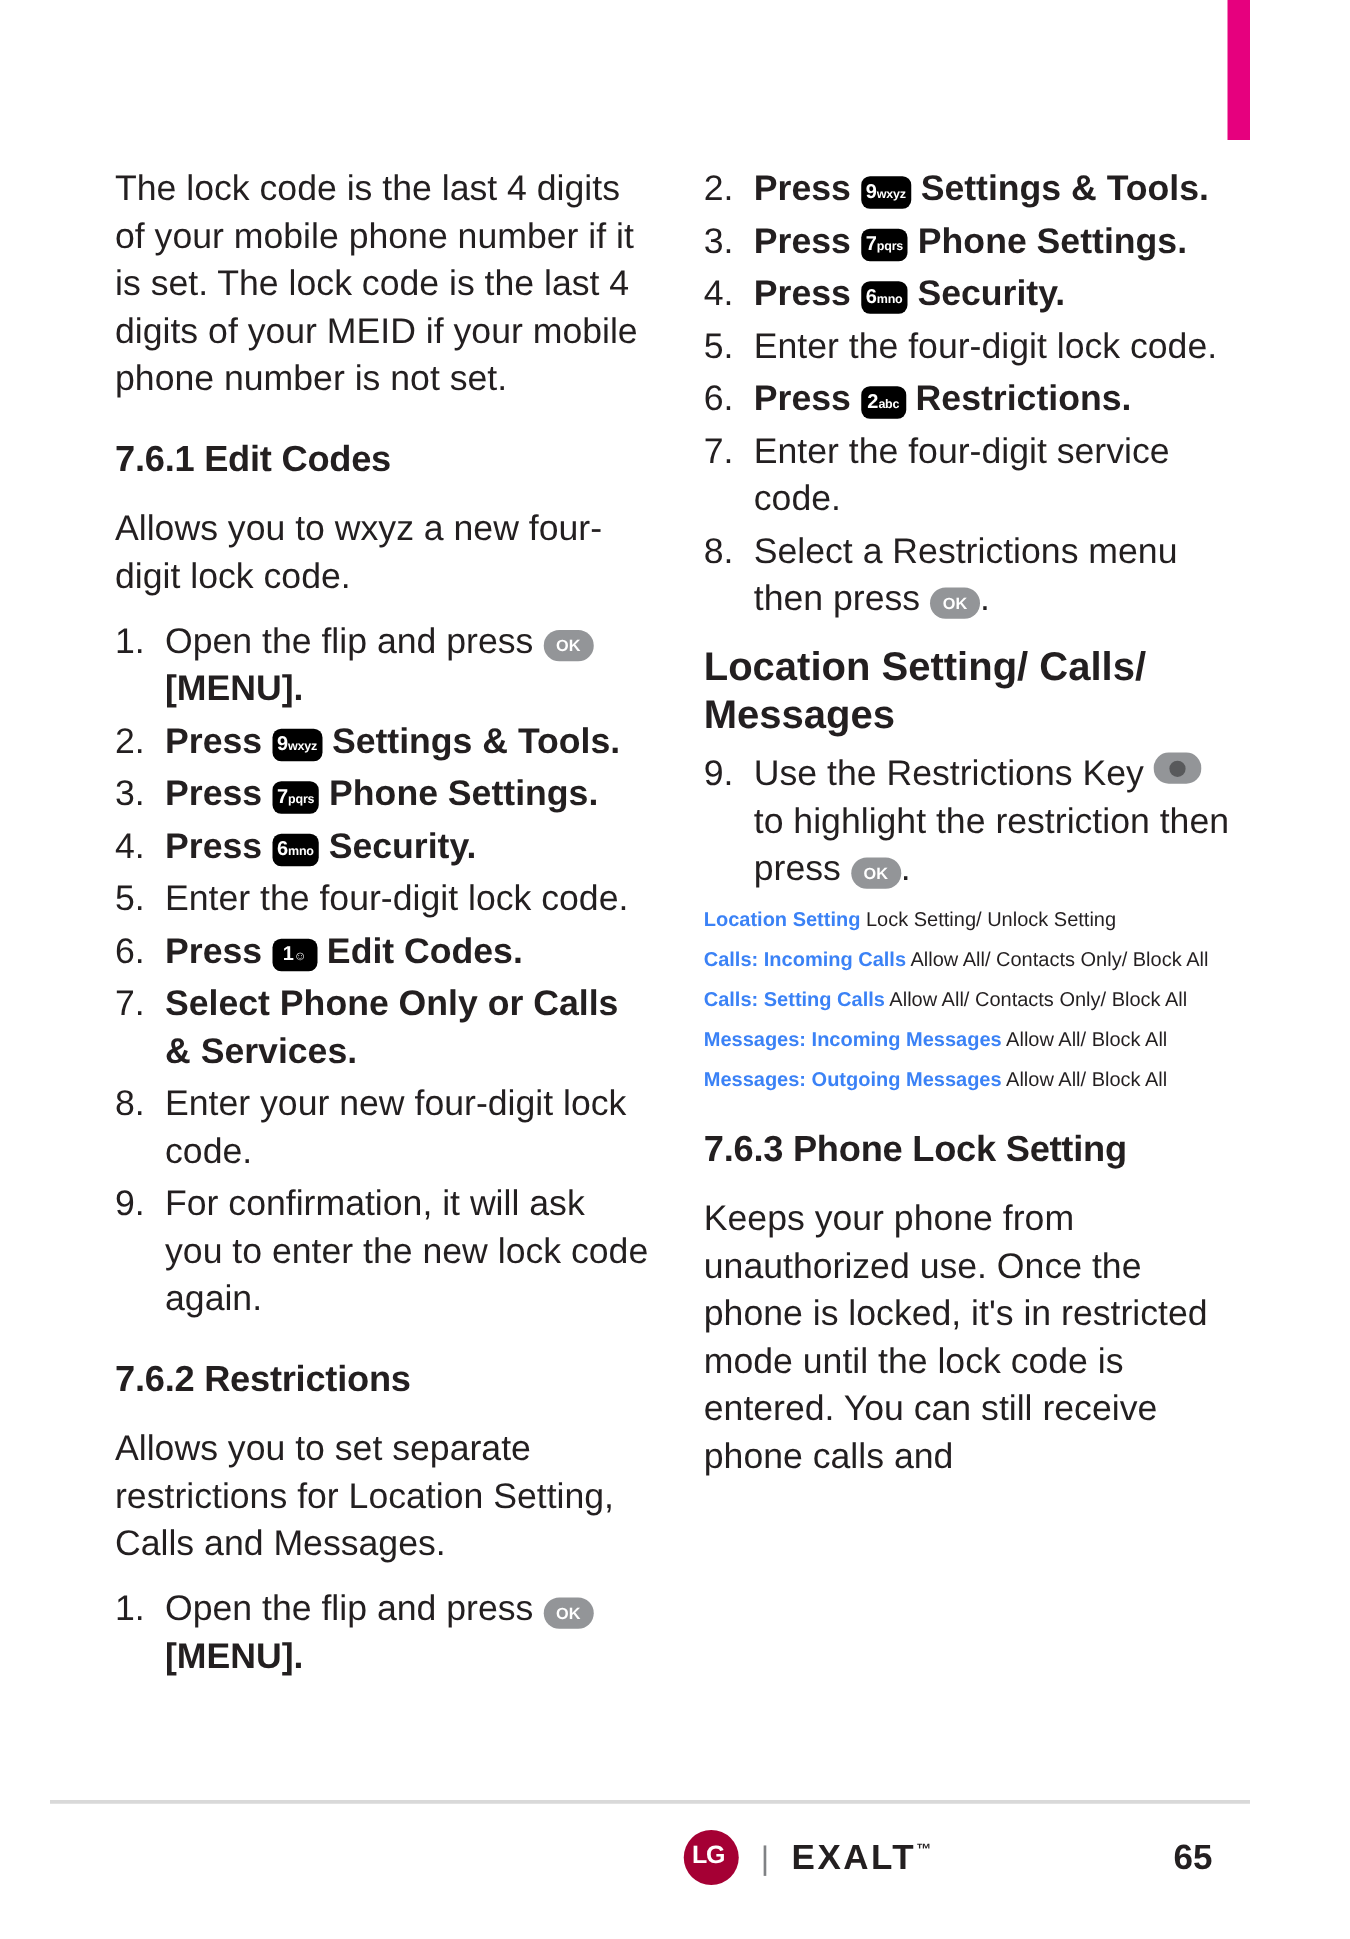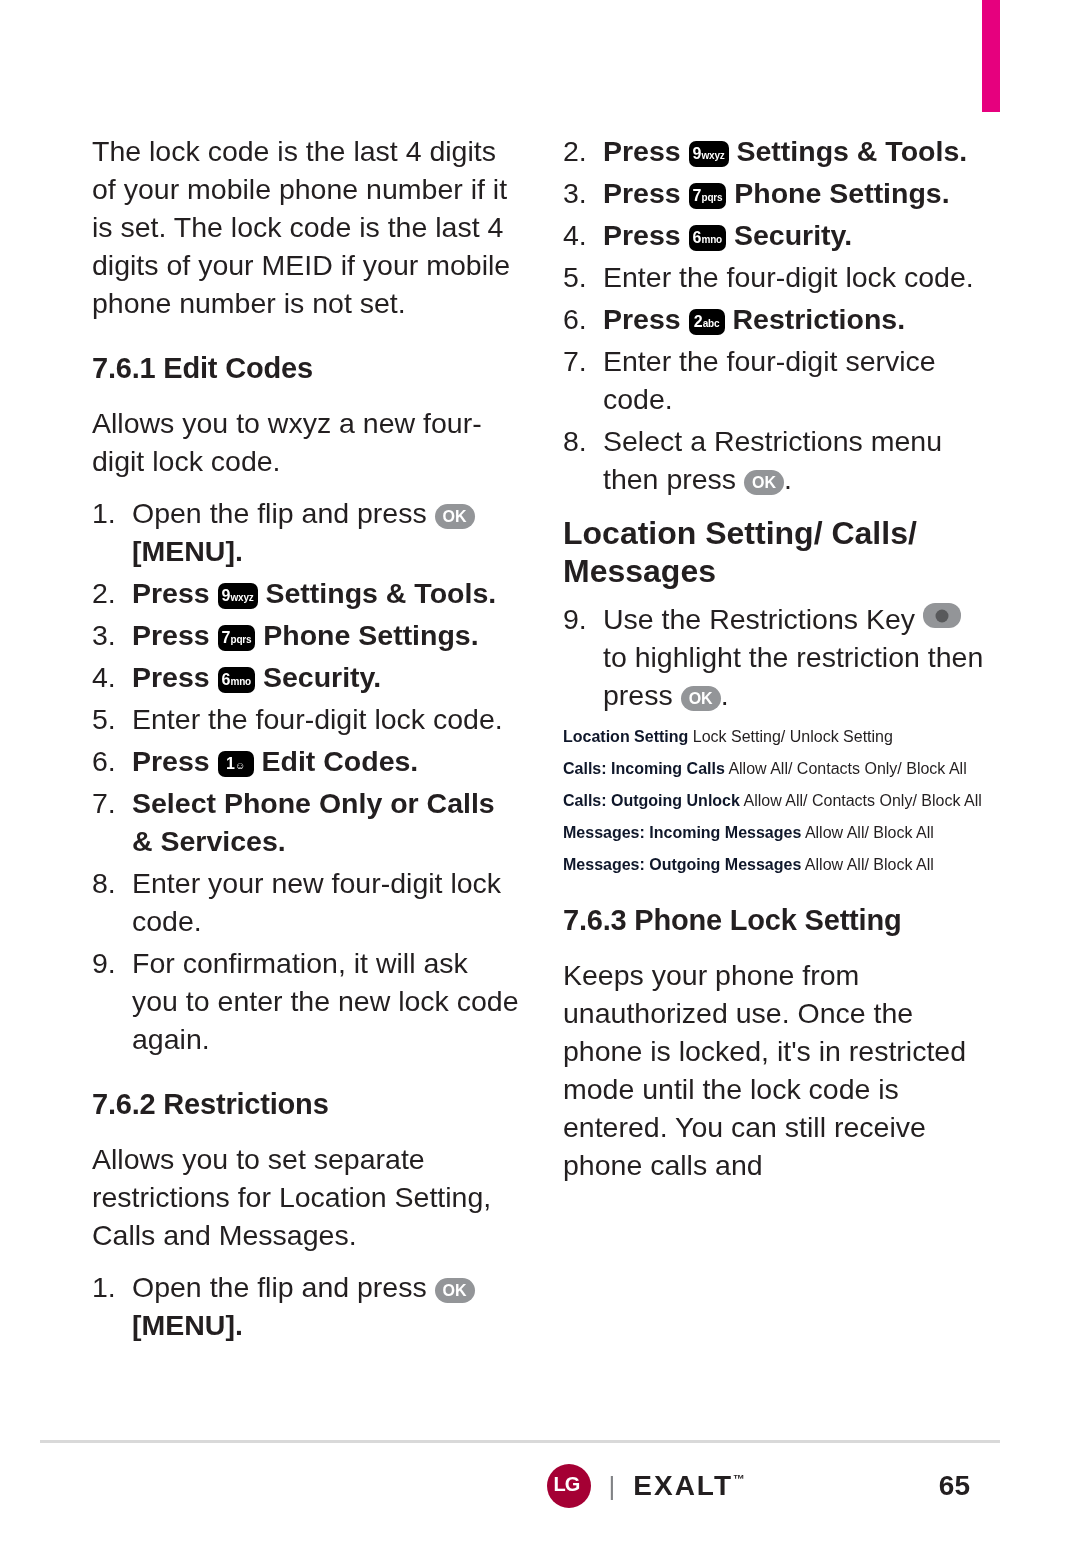--- a/index.html
+++ b/index.html
@@ -67,21 +67,21 @@
   }
   ol.steps li .num {
     position: absolute;
     left: 0;
     top: 0;
     width: 34px;
     text-align: left;
   }
 
   .bold { font-weight: bold; text-align: center; }
-  .magenta { color: #0f172a; margin-top: 30px; }
+  .magenta { color: #3b82f6; margin-top: 30px; }
 
   
   .key {
     display: inline-block;
     background: #000000;
     color: #ffffff;
     border-radius: 7px;
     min-width: 36px;
     height: 26px;
     line-height: 26px;
@@ -104,21 +104,21 @@
   }
   .key-ok {
     display: inline-block;
     background: #939598;
     color: #ffffff;
     border-radius: 14px;
     width: 40px;
     height: 25px;
     line-height: 25px;
     text-align: center;
-    font-size: 16px;
+    font-size: 13px;
     font-weight: bold;
     vertical-align: 1px;
   }
   .key-dir {
     display: inline-block;
     background: #939598;
     border-radius: 12px;
     width: 38px;
     height: 25px;
     vertical-align: 1px;
@@ -304,21 +304,21 @@
       <span class="magenta bold">Location Setting</span>
       <span>Lock Setting/ Unlock Setting</span>
     </div>
 
     <div class="opt-block">
       <span class="magenta bold">Calls: Incoming Calls</span>
       <span>Allow All/ Contacts Only/ Block All</span>
     </div>
 
     <div class="opt-block">
-      <span class="magenta bold">Calls: Outgoing Unlock</span>
+      <span class="magenta bold">Calls: Setting Calls</span>
       <span>Allow All/ Contacts Only/ Block All</span>
     </div>
 
     <div class="opt-block">
       <span class="magenta bold">Messages: Incoming Messages</span>
       <span>Allow All/ Block All</span>
     </div>
 
     <div class="opt-block">
       <span class="magenta bold">Messages: Outgoing Messages</span>

